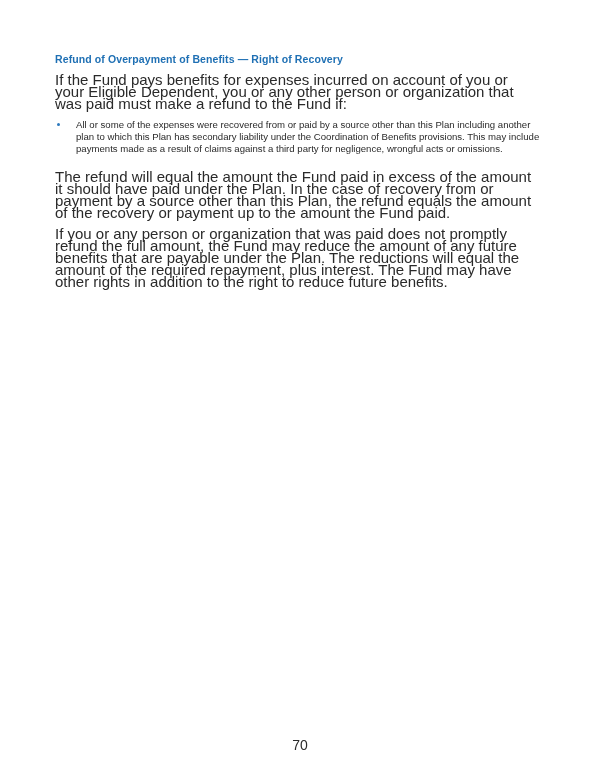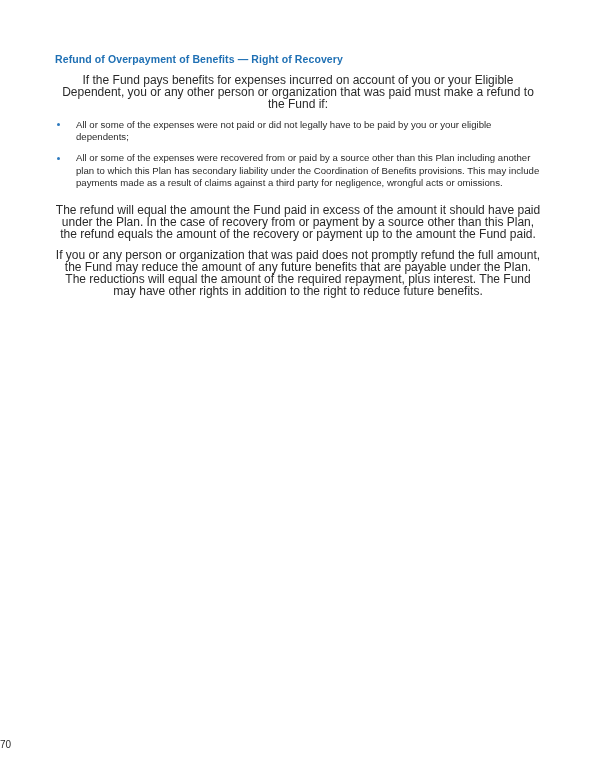--- a/index.html
+++ b/index.html
@@ -36,24 +36,24 @@
   .section-heading {
     color: #1f70b4;
     font-size: 10.5px;
     font-weight: bold;
     line-height: 14px;
     margin: 0 0 8px 0;
     letter-spacing: 0.01em;
   }
 
   .para {
-    font-size: 12px;
+    font-size: 15px;
     line-height: 12.1px;
     margin: 0 4px 9px 0;
-    text-align: center;
+    text-align: left;
     color: #2a2a2a;
   }
 
   .para:last-child {
     margin-bottom: 0;
   }
 
   .bullet-list {
     list-style: none;
     margin: 0 0 9px 0;
@@ -81,43 +81,40 @@
     height: 3px;
     background: #2c79bd;
     border-radius: 50%;
   }
 
   .page-number {
     position: absolute;
     left: 0;
     top: 739px;
     width: 600px;
-    font-size: 10px;
+    text-align: center;
+    font-size: 14px;
     line-height: 12px;
     color: #2a2a2a;
   }
 </style>
 </head>
 <body>
 
 <div class="page">
 
   <div class="content">
 
     <h2 class="section-heading">Refund of Overpayment of Benefits — Right of Recovery</h2>
 
     <p class="para">If the Fund pays benefits for expenses incurred on account of you or your Eligible Dependent, you or any other person or organization that was paid must make a refund to the Fund if:</p>
 
     <ul class="bullet-list">
       <li class="bullet-item">
         <span class="bullet-marker"></span>
-        <span>All or some of the expenses were not paid or did not legally have to be paid by you or your eligible dependents;</span>
-      </li>
-      <li class="bullet-item">
-        <span class="bullet-marker"></span>
         <span>All or some of the expenses were recovered from or paid by a source other than this Plan including another plan to which this Plan has secondary liability under the Coordination of Benefits provisions. This may include payments made as a result of claims against a third party for negligence, wrongful acts or omissions.</span>
       </li>
     </ul>
 
     <p class="para">The refund will equal the amount the Fund paid in excess of the amount it should have paid under the Plan. In the case of recovery from or payment by a source other than this Plan, the refund equals the amount of the recovery or payment up to the amount the Fund paid.</p>
 
     <p class="para">If you or any person or organization that was paid does not promptly refund the full amount, the Fund may reduce the amount of any future benefits that are payable under the Plan. The reductions will equal the amount of the required repayment, plus interest. The Fund may have other rights in addition to the right to reduce future benefits.</p>
 
   </div>
 

